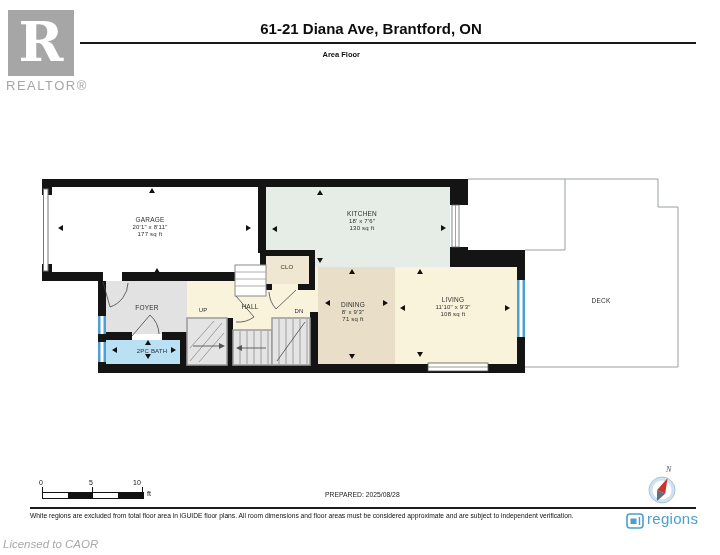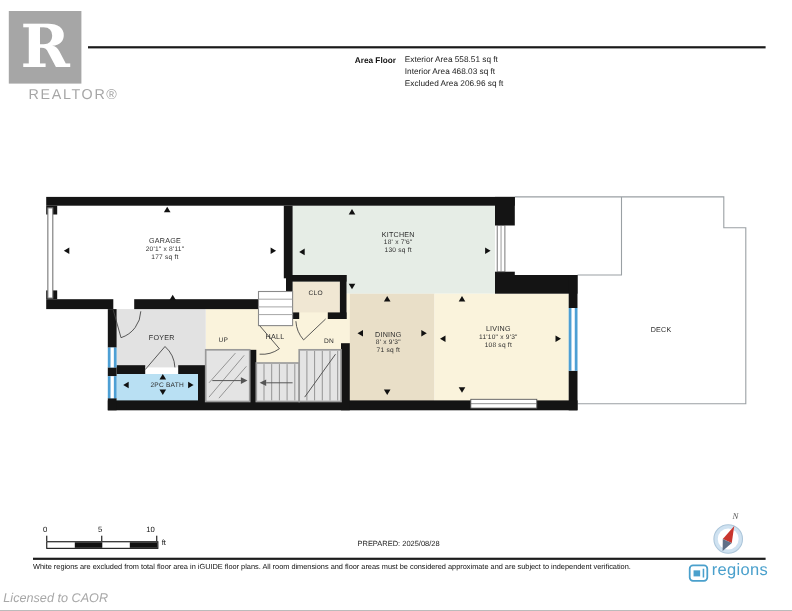--- a/index.html
+++ b/index.html
@@ -3,21 +3,21 @@
 <meta charset="utf-8">
 <style>
   html,body{margin:0;padding:0;background:#888;}
   .canvas{position:relative;width:720px;height:555px;background:#fff;overflow:hidden;
           font-family:"Liberation Sans",sans-serif;color:#222;}
   .abs{position:absolute;}
 
   
   .realtor-block{left:8px;top:10px;width:66px;height:66px;background:#a6a6a6;color:#fff;
     font-family:"DejaVu Serif",serif;font-weight:bold;font-size:54px;line-height:64px;text-align:center;}
-  .realtor-text{left:6px;top:78px;font-size:13px;letter-spacing:1.5px;color:#a6a6a6;margin-left:20px;}
+  .realtor-text{left:6px;top:78px;font-size:13px;letter-spacing:1.5px;color:#a6a6a6;}
   .title{left:136px;top:20px;width:470px;text-align:center;font-size:15px;font-weight:bold;color:#0d0d0d;}
   .title-rule{left:80px;top:42px;width:616px;height:2px;background:#1a1a1a;}
   .floor-label{left:270px;top:50px;width:90px;text-align:right;font-size:7.5px;font-weight:bold;color:#111;}
   .floor-stats{left:368px;top:49px;font-size:7.5px;line-height:10.8px;color:#222;}
 
   
   .plan-svg{left:0;top:0;}
 
   
   .room-label{position:absolute;text-align:center;color:#2e2e2e;font-size:6.5px;line-height:7.6px;letter-spacing:0.2px;}
@@ -39,27 +39,23 @@
   .licensed{left:3px;top:538px;font-size:11.5px;color:#a8a8a8;font-style:italic;}
   .iguide-text{left:647px;top:510px;font-size:15px;color:#4aa0cc;letter-spacing:0.3px;}
 </style>
 </head>
 <body>
 
 <div class="canvas">
 
   <div class="abs realtor-block">R</div>
   <div class="abs realtor-text">REALTOR®</div>
+  <div class="abs title">61-21 Diana Ave, Brantford, ON</div>
   <div class="abs title-rule"></div>
   <div class="abs floor-label">Area Floor</div>
-  <div class="abs floor-stats">
-    <div>Exterior Area 558.51 sq ft</div>
-    <div>Interior Area 468.03 sq ft</div>
-    <div>Excluded Area 206.96 sq ft</div>
-  </div>
 
   <svg class="abs plan-svg" width="720" height="555" viewBox="0 0 720 555" xmlns="http://www.w3.org/2000/svg">
 
     <g fill="none" stroke="#9aa0a4" stroke-width="1">
       <path d="M468,179 L658,179 L658,207 L678,207 L678,367 L525,367"></path>
       <path d="M565,179 L565,250 L525,250"></path>
     </g>
 
     <g stroke="none">
       <rect x="266" y="187" width="184" height="80" fill="#e6ede6"></rect>

